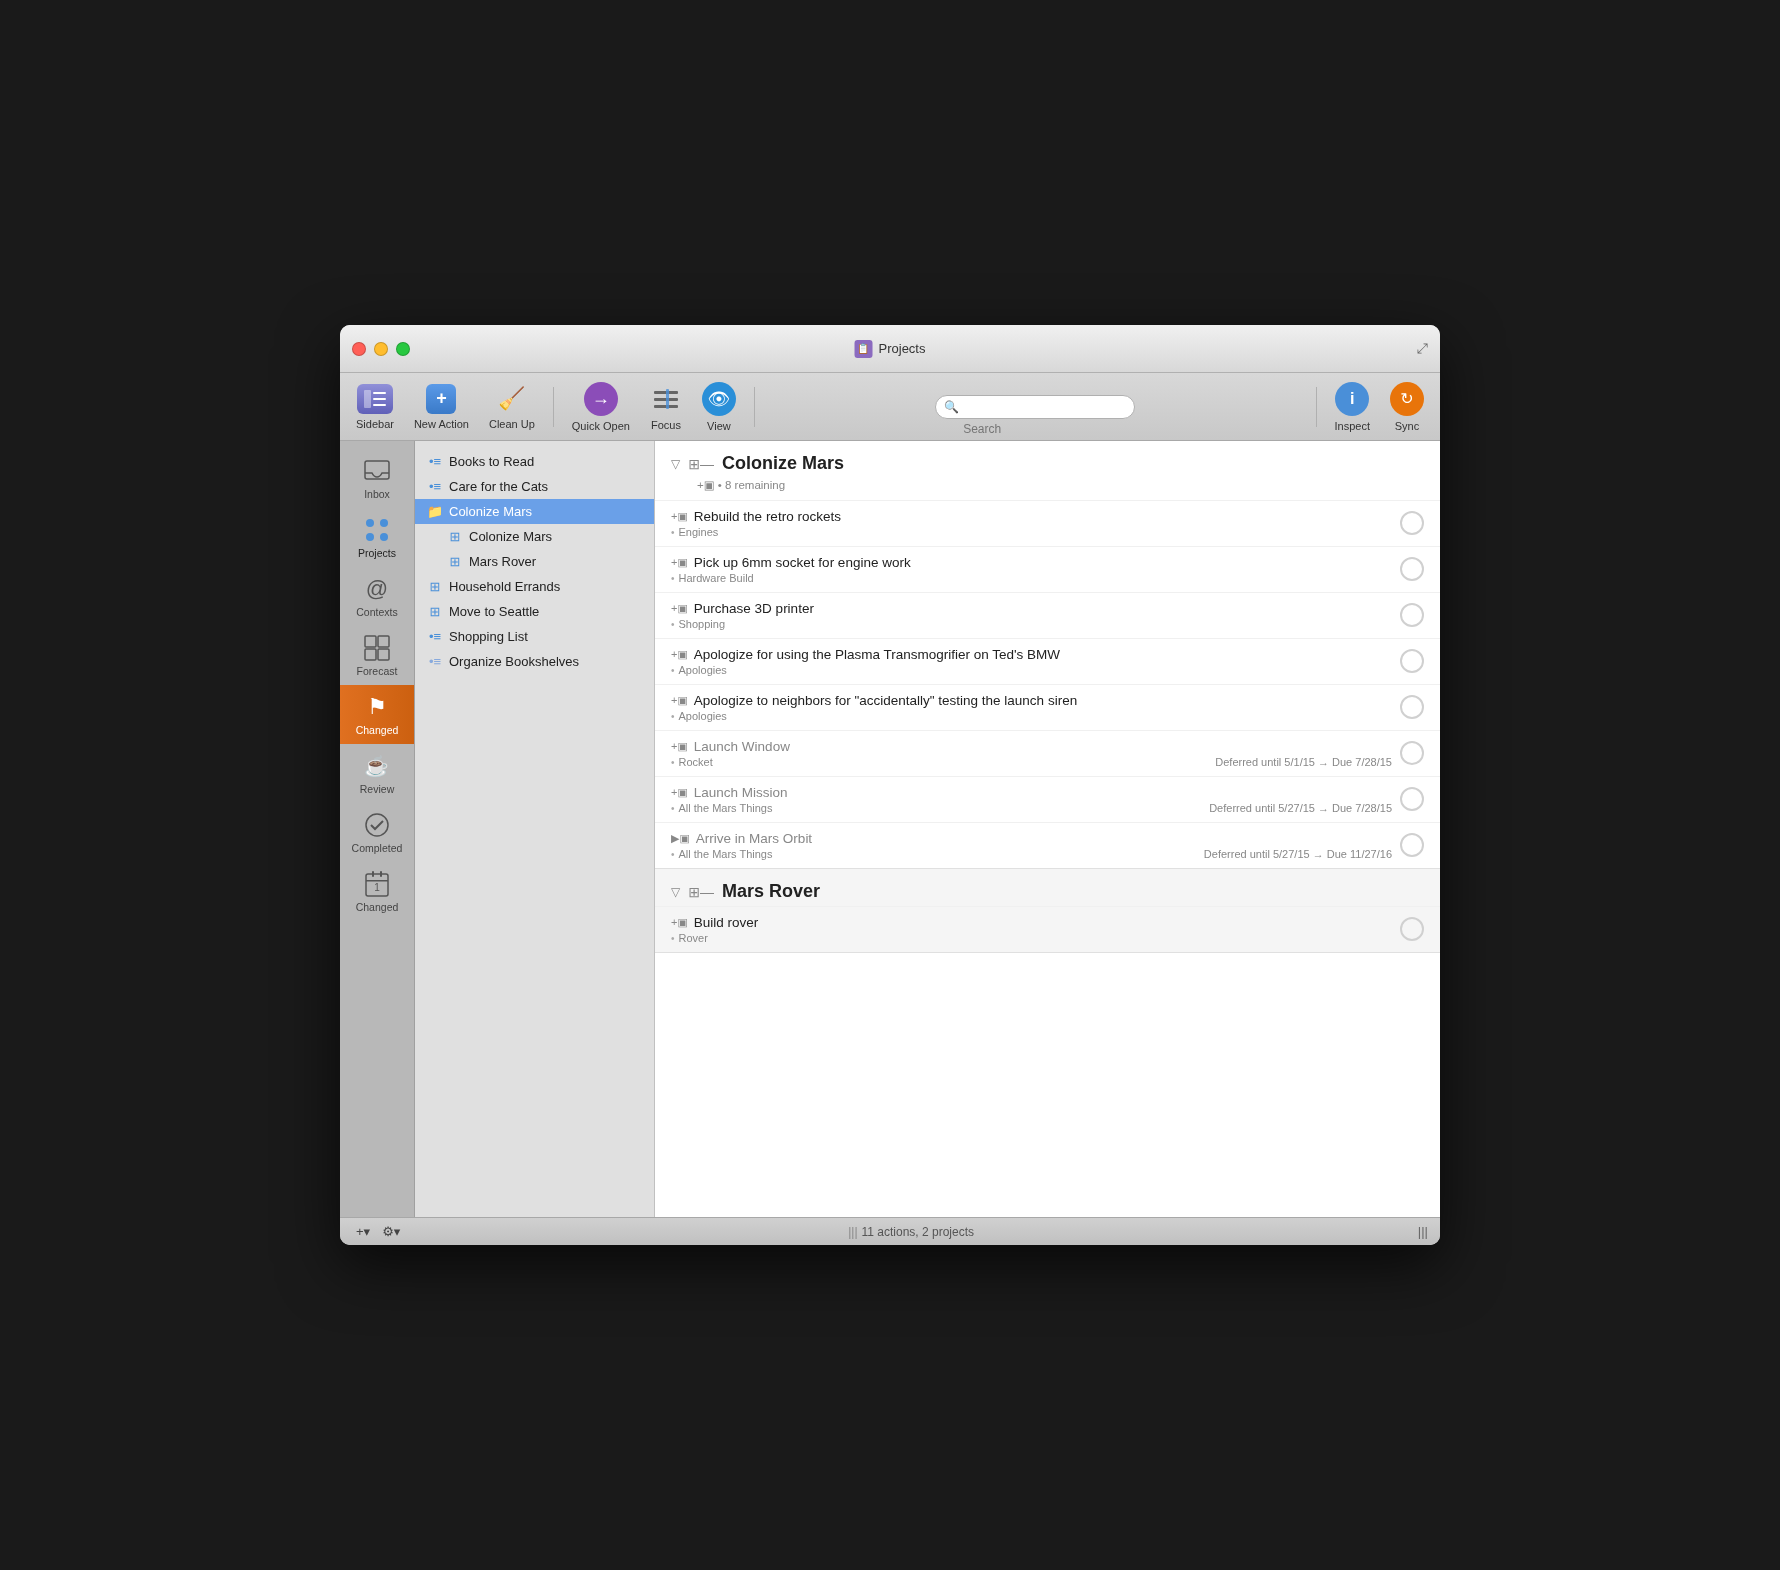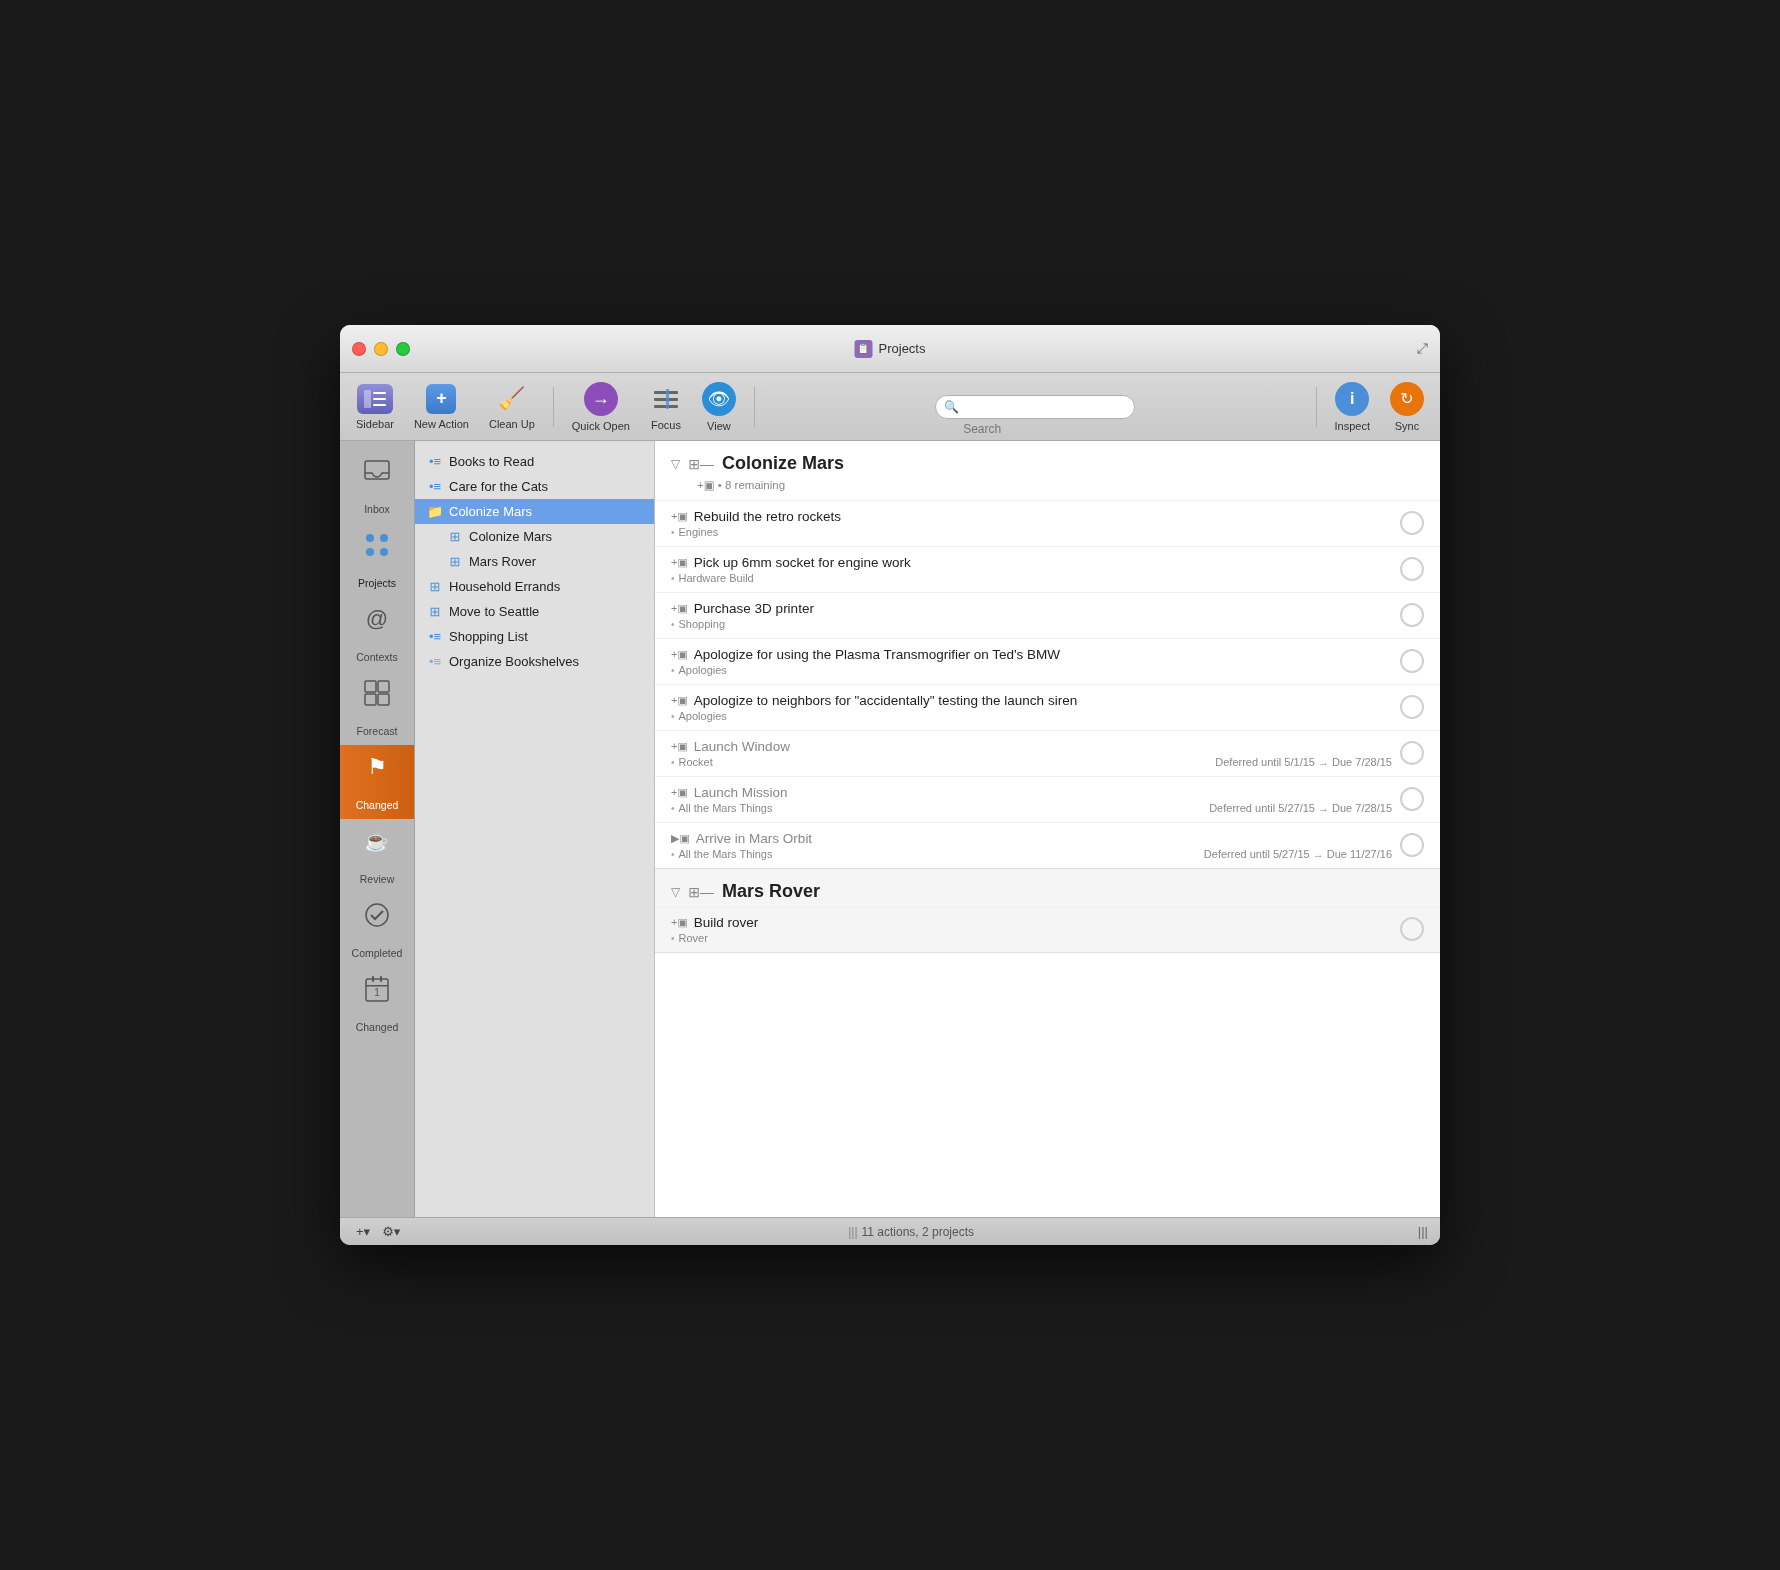--- a/index.html
+++ b/index.html
@@ -139,21 +139,21 @@
       border-right: 1px solid #a0a0a0;
       display: flex;
       flex-direction: column;
       padding-top: 8px;
     }
     .sidebar-icon-item {
       display: flex;
       flex-direction: column;
       align-items: center;
       padding: 8px 4px;
-      gap: 18px;
+      gap: 3px;
       cursor: pointer;
       position: relative;
     }
     .sidebar-icon-item.active .sidebar-icon-label {
       color: #222;
     }
     .sidebar-icon-item.flagged-active {
       background: linear-gradient(to right, #e07020, #cc6010);
       border-radius: 0;
     }

